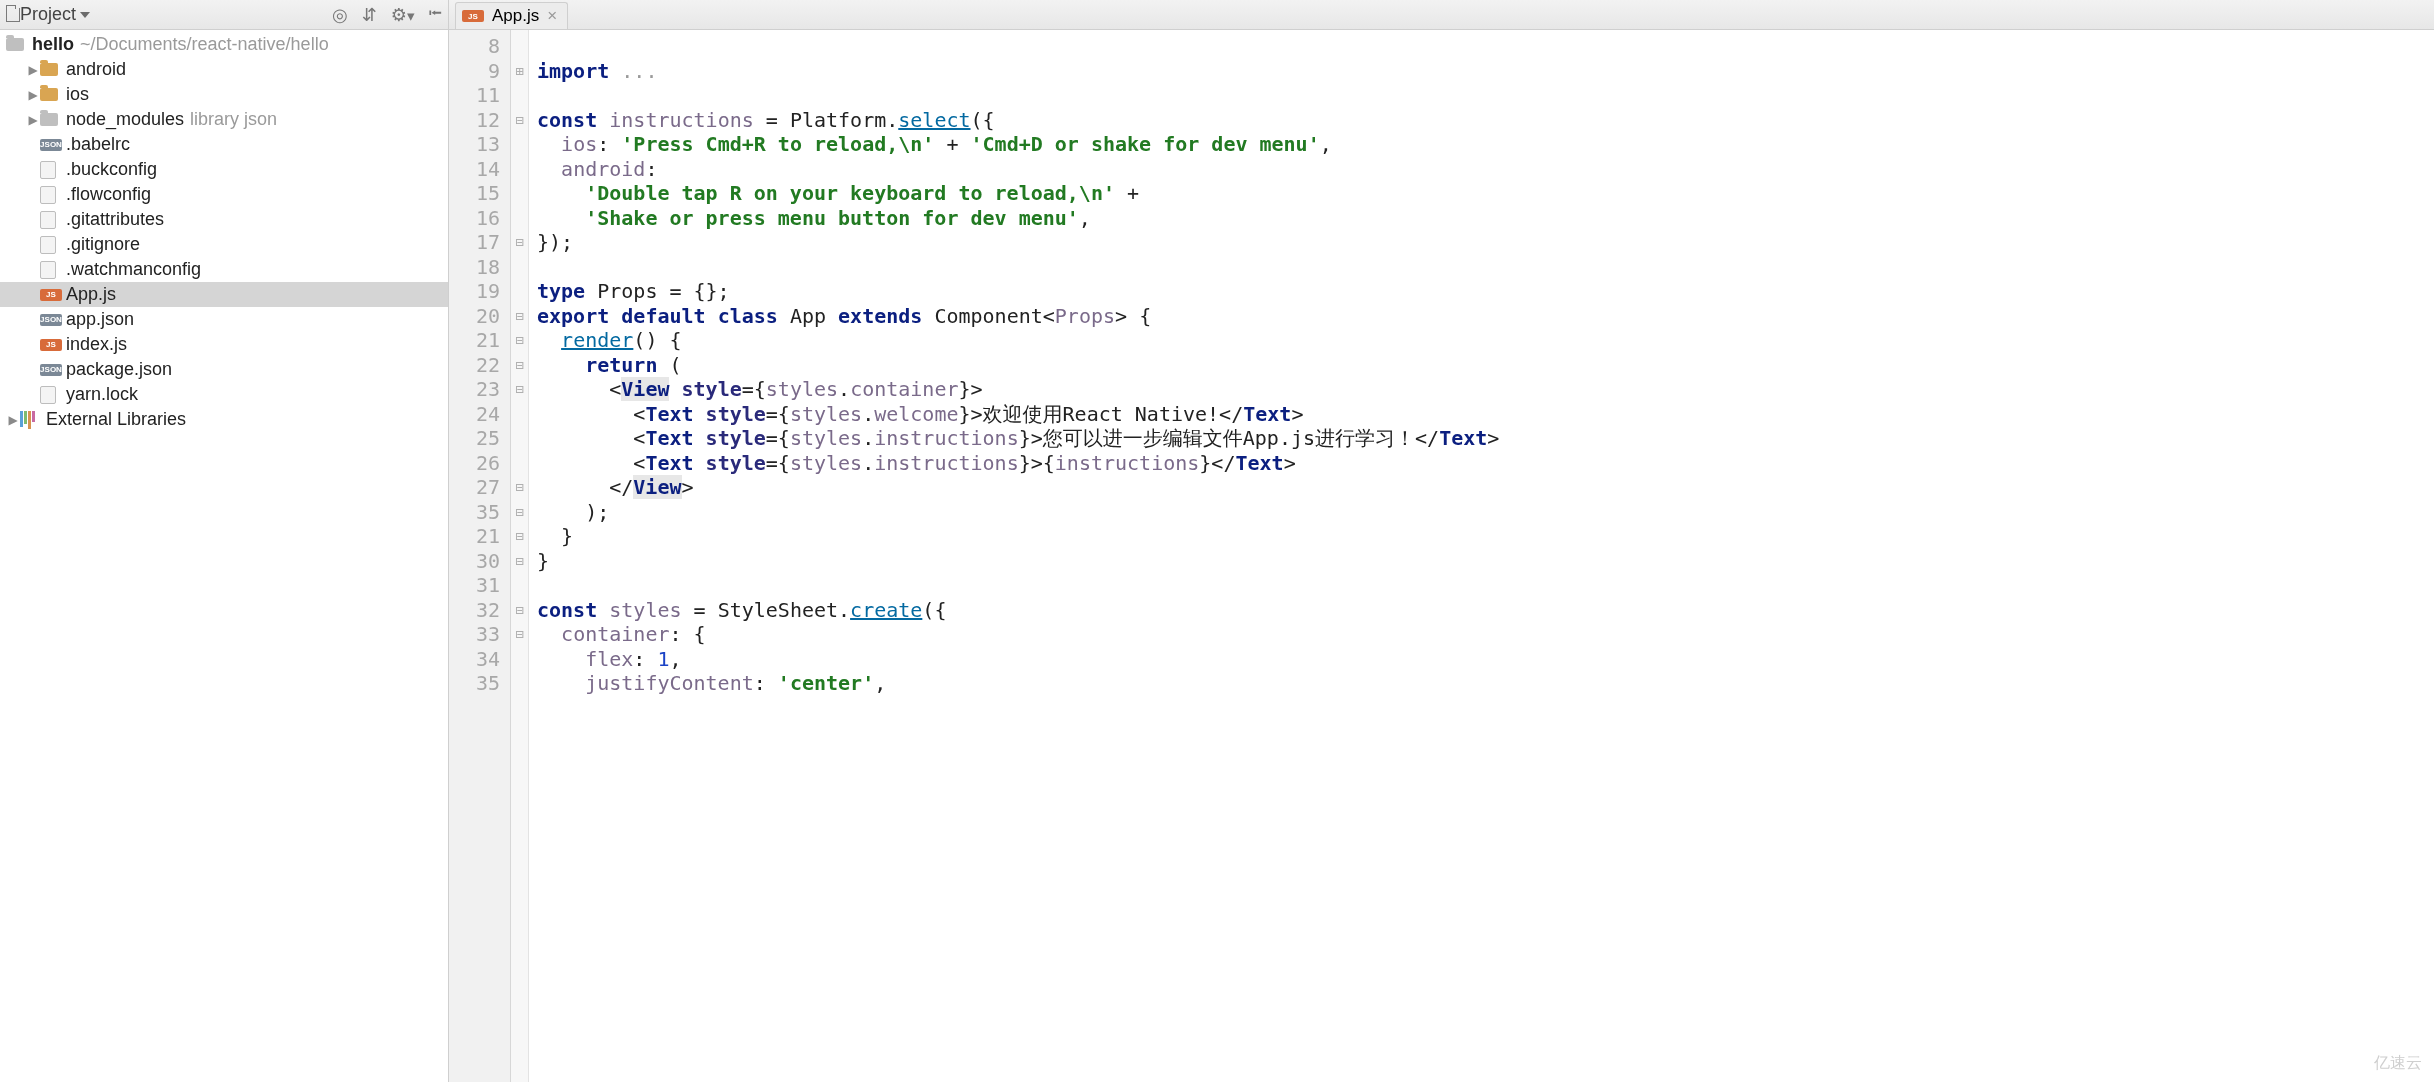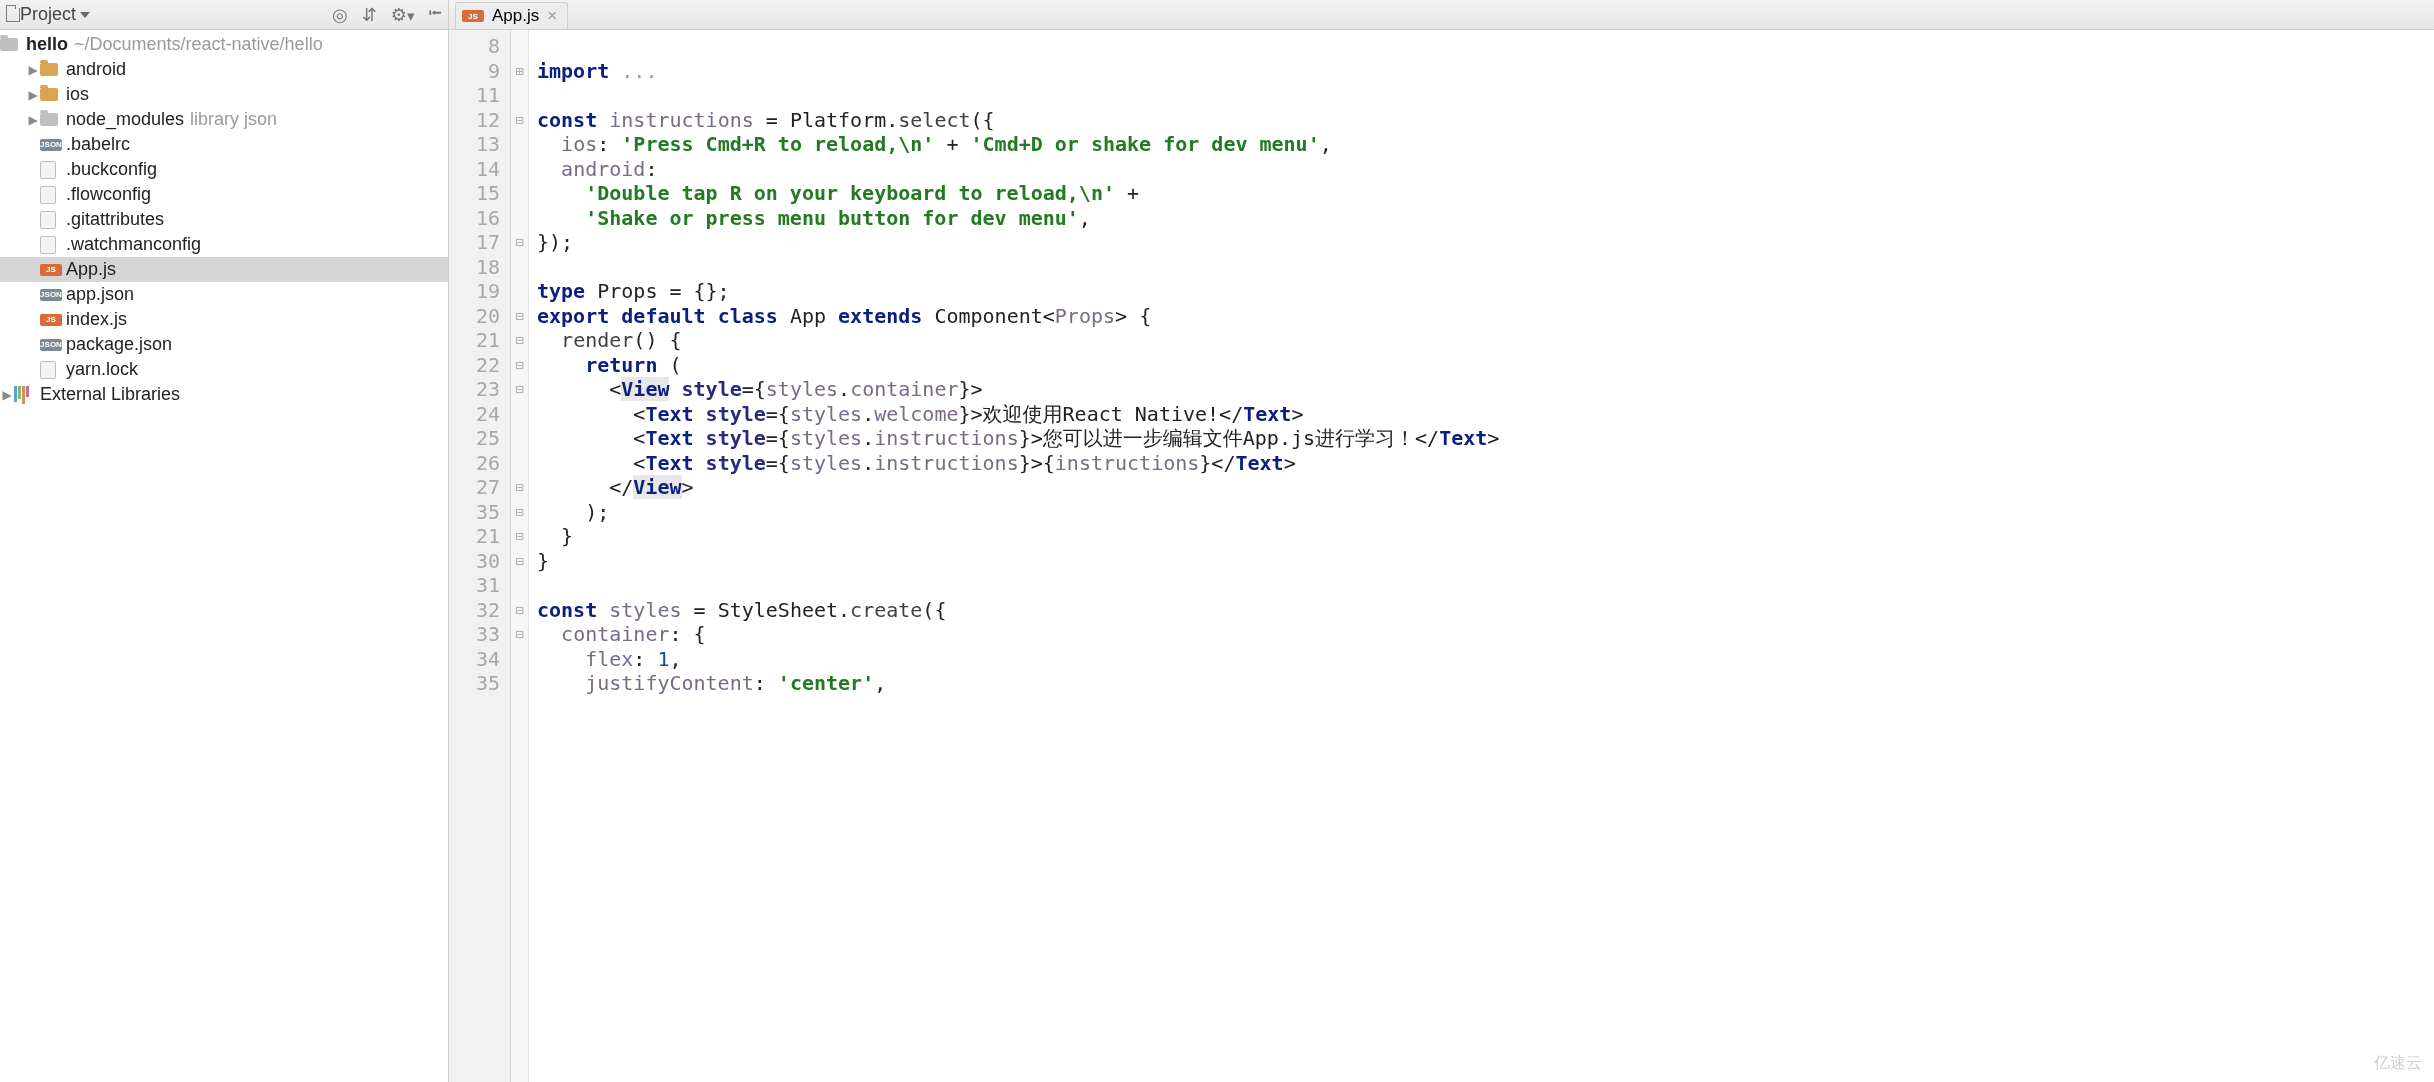--- a/index.html
+++ b/index.html
@@ -10,21 +10,21 @@
   .sidebar { width: 449px; height: 100%; border-right: 1px solid #cfcfcf; display: flex; flex-direction: column; background: #fff; }
   .sb-toolbar { height: 30px; background: linear-gradient(#f2f2f2,#e7e7e7); border-bottom: 1px solid #cfcfcf; display: flex; align-items: center; padding: 0 6px; }
   .sb-title { display: flex; align-items: center; color: #444; }
   .sb-title .tri { width: 0; height: 0; border-left: 5px solid transparent; border-right: 5px solid transparent; border-top: 6px solid #6b6b6b; margin-left: 4px; }
   .sb-icons { margin-left: auto; display: flex; gap: 14px; align-items: center; color: #777; }
   .sb-icons span { cursor: pointer; }
   .proj-icon { width: 14px; height: 14px; border: 1px solid #7a7a7a; border-top: none; position: relative; }
   .proj-icon::before { content: ""; position: absolute; top: -3px; left: -1px; width: 8px; height: 3px; border: 1px solid #7a7a7a; border-bottom: none; }
 
   .tree { flex: 1; overflow: auto; padding-top: 2px; background: #fff; }
-  .row { height: 25px; display: flex; align-items: center; padding-left: 0; white-space: nowrap; cursor: default; font-size: 18px; }
+  .row { height: 25px; display: flex; align-items: center; padding-left: 6px; white-space: nowrap; cursor: default; font-size: 18px; }
   .row.selected { background: #d5d5d5; }
   .row .arrow { width: 14px; text-align: center; color: #8a8a8a; font-size: 12px; }
   .row .noarrow { width: 14px; }
   .indent1 { padding-left: 26px; }
   .row .iconbox { width: 22px; display: inline-flex; align-items: center; justify-content: flex-start; margin-right: 4px; }
   .row .label { color: #222; }
   .row .hint  { color: #9a9a9a; margin-left: 6px; }
   .bold { font-weight: 700; }
 
   
@@ -49,21 +49,21 @@
   .gutter { width: 62px; background: #f1f1f1; border-right: 1px solid #d7d7d7; text-align: right; padding: 4px 10px 0 0; color: #a8a8a8; font-family: Menlo, Consolas, monospace; font-size: 20px; line-height: 24.5px; user-select: none; }
   .foldcol { width: 18px; background: #f7f7f7; border-right: 1px solid #e3e3e3; padding-top: 4px; font-family: Menlo, monospace; font-size: 14px; line-height: 24.5px; color: #b0b0b0; text-align: center; }
   .foldcol div { height: 24.5px; }
   .code { flex: 1; padding: 4px 0 0 8px; font-family: Menlo, Consolas, monospace; font-size: 20px; line-height: 24.5px; color: #222; white-space: pre; overflow: hidden; }
   .code .ln { height: 24.5px; display: block; }
   .kw   { color: #0b1f80; font-weight: 700; }
   .ident{ color: #7a6a8a; }
   .prop { color: #7a6a8a; }
   .str  { color: #227a22; font-weight: 700; }
   .num  { color: #1b43c6; }
-  .call { color: #404040; }
+  .call { color: #0369a1; text-decoration: underline; }
   .tag  { color: #0b1f80; font-weight: 700; }
   .tagb { background: #e7e7e7; }
   .attr { color: #2a2a7a; font-weight: 700; }
   .txt  { color: #222; }
   .inst { color: #7a6a8a; }
   .grey { color: #9a9a9a; }
 
   .watermark { position: absolute; right: 12px; bottom: 8px; color: #cfcfcf; font-size: 16px; }
 </style>
 </head>
@@ -137,20 +137,27 @@
               <span class="ic-file"></span>
             </span>
             <span class="label">.flowconfig</span>
           </div>
           <div class="row indent1">
             <span class="noarrow"></span>
             <span class="iconbox">
               <span class="ic-file"></span>
             </span>
             <span class="label">.gitattributes</span>
+          </div>
+          <div class="row indent1">
+            <span class="noarrow"></span>
+            <span class="iconbox">
+              <span class="ic-file"></span>
+            </span>
+            <span class="label">.gitignore</span>
           </div>
           <div class="row indent1">
             <span class="noarrow"></span>
             <span class="iconbox">
               <span class="ic-file"></span>
             </span>
             <span class="label">.watchmanconfig</span>
           </div>
           <div class="row indent1 selected">
             <span class="noarrow"></span>

